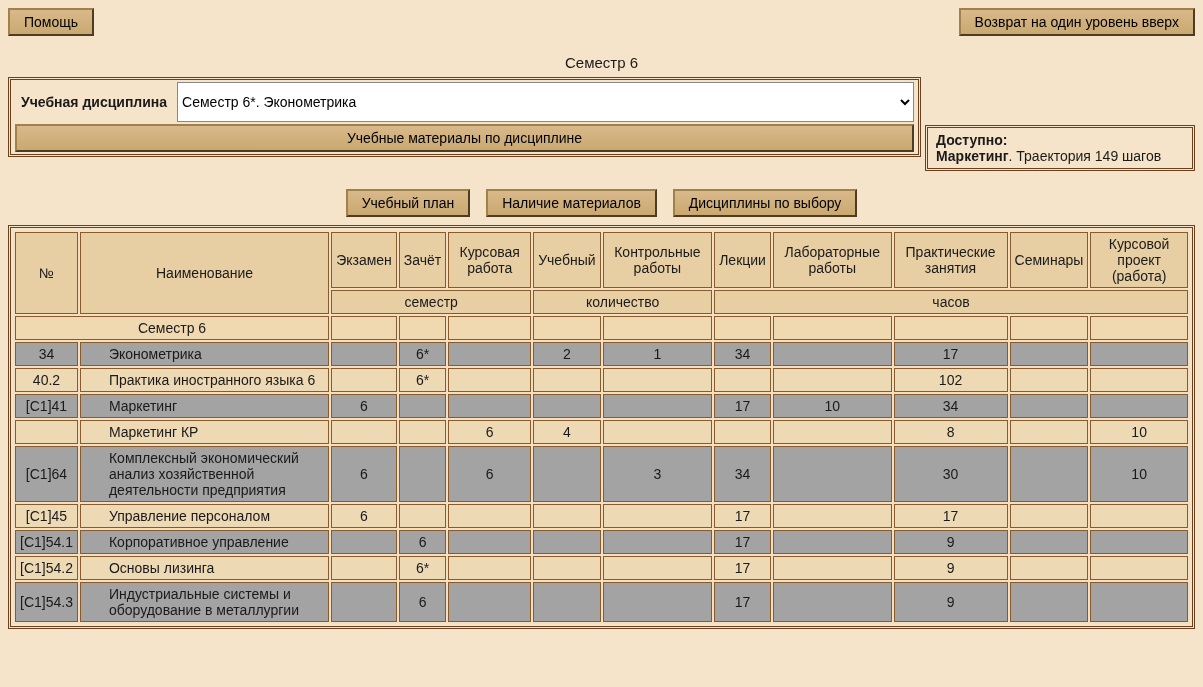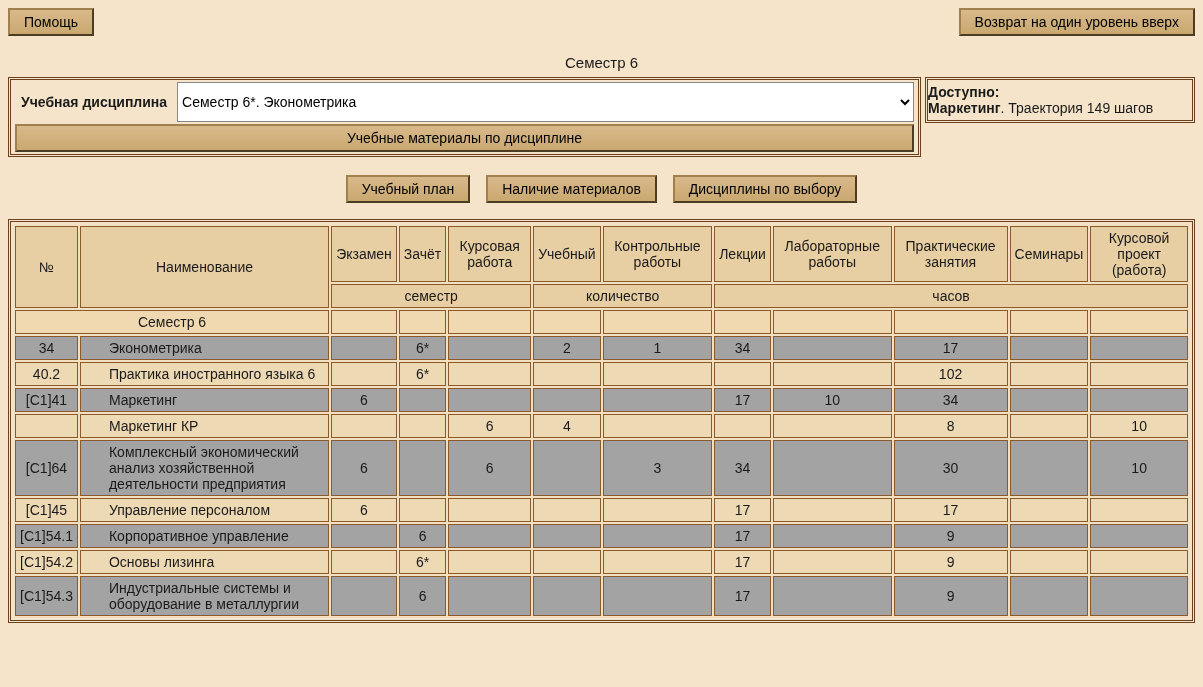--- a/index.html
+++ b/index.html
@@ -67,29 +67,30 @@
       background: linear-gradient(to bottom, #d9b98a, #c9a870);
       border: 2px outset #a0804c;
       padding: 4px 2px;
       font-size: 14px;
       cursor: pointer;
       text-align: center;
     }
     .available-box {
       border: 3px double #6a411c;
       background: #f5e4c9;
-      padding: 4px 0;
+      padding: 4px 8px;
       min-width: 270px;
       font-size: 14px;
+      margin-top: 48px;
     }
     .available-box .avail-title { font-weight: bold; }
     .available-box .avail-subject { font-weight: bold; }
     .center-buttons {
       text-align: center;
-      margin-bottom: 16px;
+      margin-bottom: 8px;
     }
     .center-buttons .btn { margin: 0 6px; }
     .plan-table-wrap {
       border: 3px double #6a411c;
       padding: 2px;
     }
     table.plan {
       border-collapse: separate;
       border-spacing: 2px;
       width: 100%;

